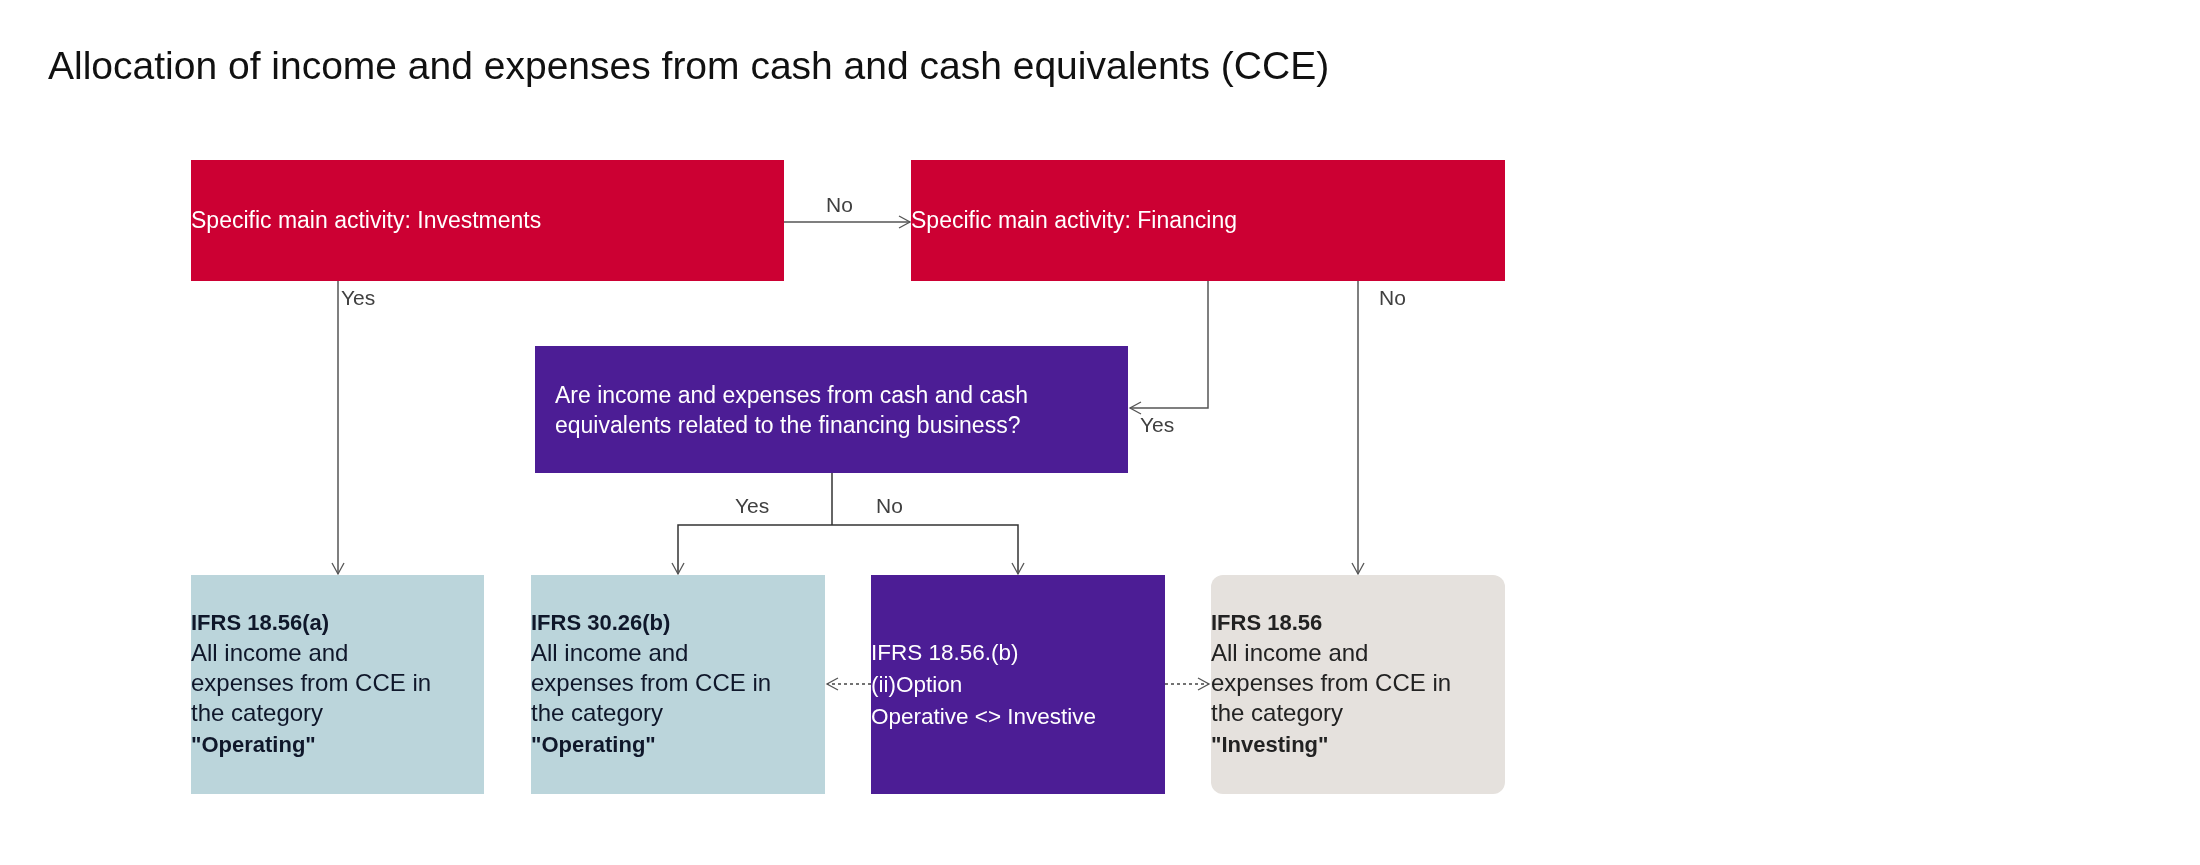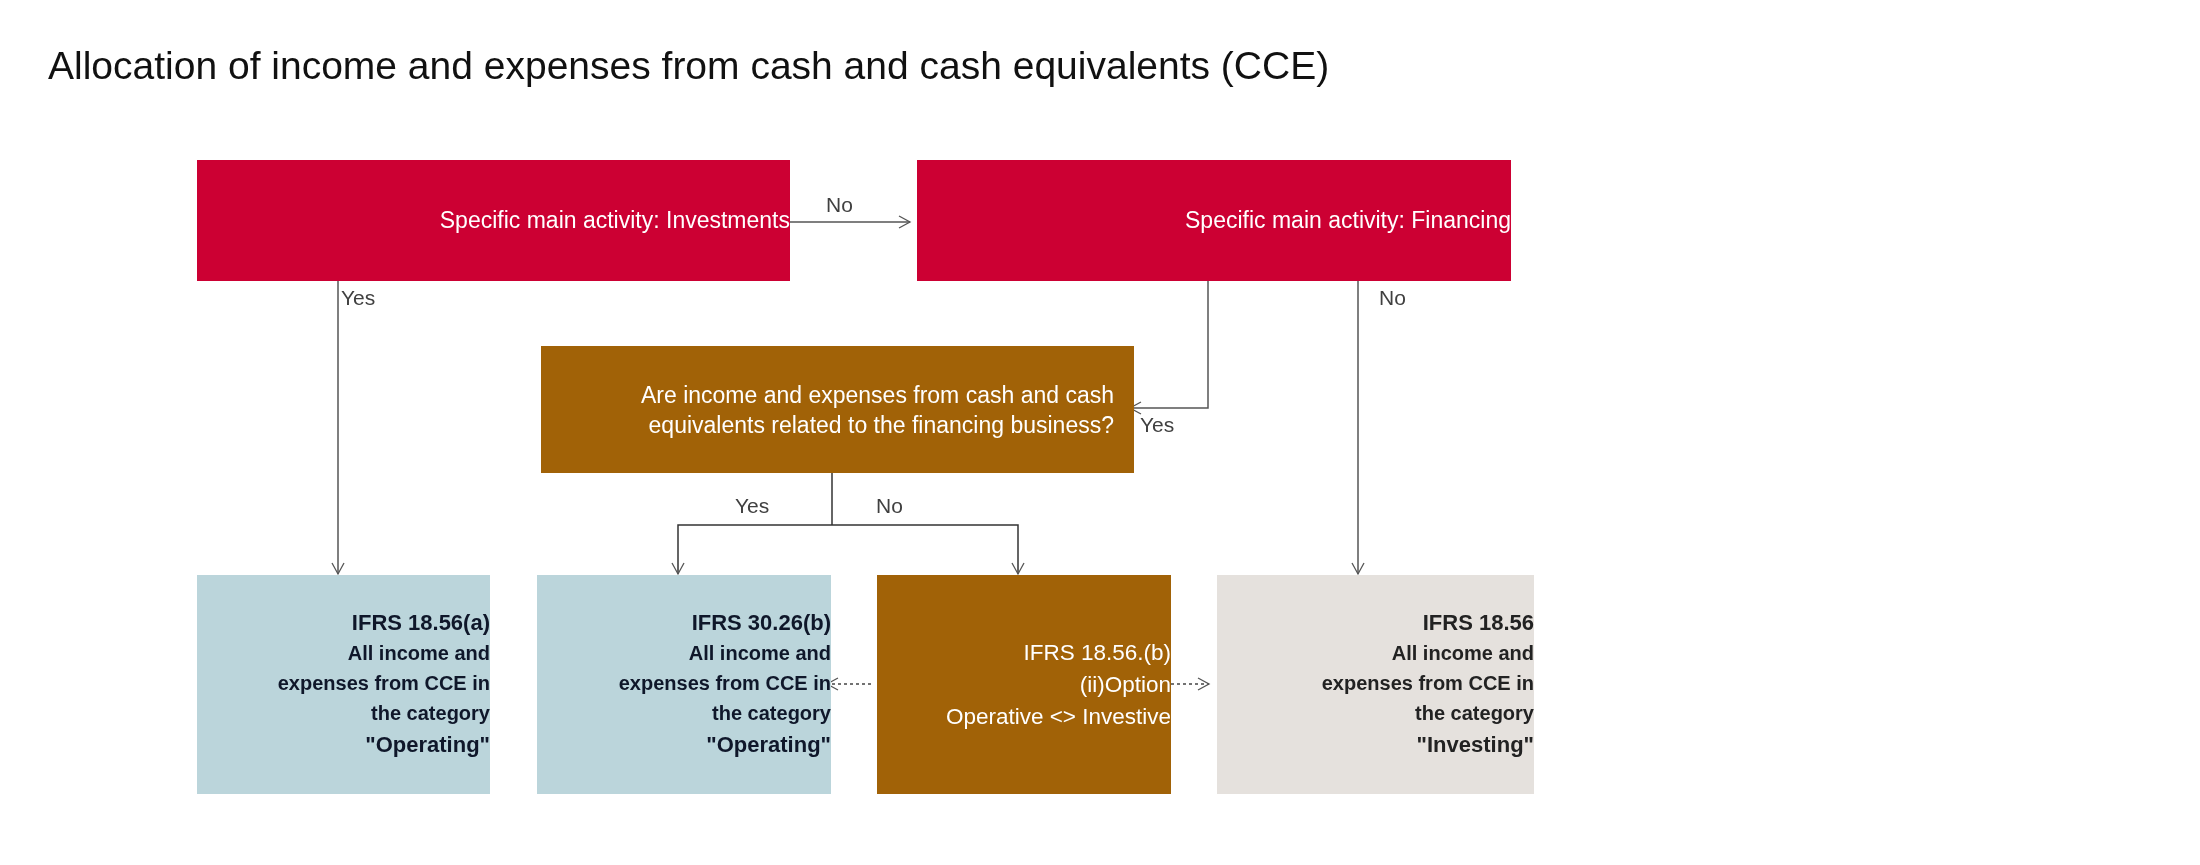--- a/index.html
+++ b/index.html
@@ -1,26 +1,26 @@
 <!DOCTYPE html>
 <html><head>
 <meta charset="utf-8">
 <style>
   html, body { margin: 0; padding: 0; background: #ffffff; }
   body { width: 2200px; height: 865px; position: relative; overflow: hidden;
          font-family: "Liberation Sans", "DejaVu Sans", sans-serif; color: #1a1a1a; }
   .title { position: absolute; left: 48px; top: 44px; font-size: 39px; font-weight: 500; letter-spacing: 0px; color: #111; white-space: nowrap; }
-  .box { position: absolute; display: flex; flex-direction: column; align-items: flex-end; justify-content: center; text-align: center; box-sizing: border-box; margin-left: 6px; }
+  .box { position: absolute; display: flex; flex-direction: column; align-items: flex-start; justify-content: center; text-align: center; box-sizing: border-box; }
   .red { background: #CC0033; color: #fff; font-size: 23px; }
-  .taupe { background: #a16207; color: #fff; }
+  .taupe { background: #4c1d95; color: #fff; }
   .blue { background: #BBD5DB; color: #0f172a; }
   .light { background: #E5E1DD; color: #222; }
   .q { font-size: 23px; line-height: 30px; padding: 0 20px; }
   .res-head { font-weight: bold; font-size: 22px; line-height: 30px; }
-  .res-body { font-size: 20px; line-height: 30px; font-weight: bold; }
+  .res-body { font-size: 24px; line-height: 30px; font-weight: normal; }
   .res-cat { font-weight: bold; font-size: 22px; line-height: 34px; }
   .opt { font-size: 22.5px; line-height: 32px; }
   .lbl { position: absolute; font-size: 21px; color: #404040; white-space: nowrap; }
   svg.wires { position: absolute; left: 0; top: 0; }
 </style>
 </head>
 <body>
 
 <div class="title">Allocation of income and expenses from cash and cash equivalents (CCE)</div>
 
@@ -74,21 +74,21 @@
   <span class="res-body">the category</span>
   <span class="res-cat">"Operating"</span>
 </div>
 
 <div class="box taupe opt" style="left:871px; top:575px; width:294px; height:219px;">
   <span>IFRS 18.56.(b)</span>
   <span>(ii)Option</span>
   <span>Operative &lt;&gt; Investive</span>
 </div>
 
-<div class="box light" style="left:1211px; top:575px; width:317px; height:219px;">
+<div class="box light" style="left:1211px; top:575px; width:294px; height:219px;border-radius:12px;">
   <span class="res-head">IFRS 18.56</span>
   <span class="res-body">All income and</span>
   <span class="res-body">expenses from CCE in</span>
   <span class="res-body">the category</span>
   <span class="res-cat">"Investing"</span>
 </div>
 
 <div class="lbl" style="left:826px; top:193px;">No</div>
 <div class="lbl" style="left:341px; top:286px;">Yes</div>
 <div class="lbl" style="left:1379px; top:286px;">No</div>

